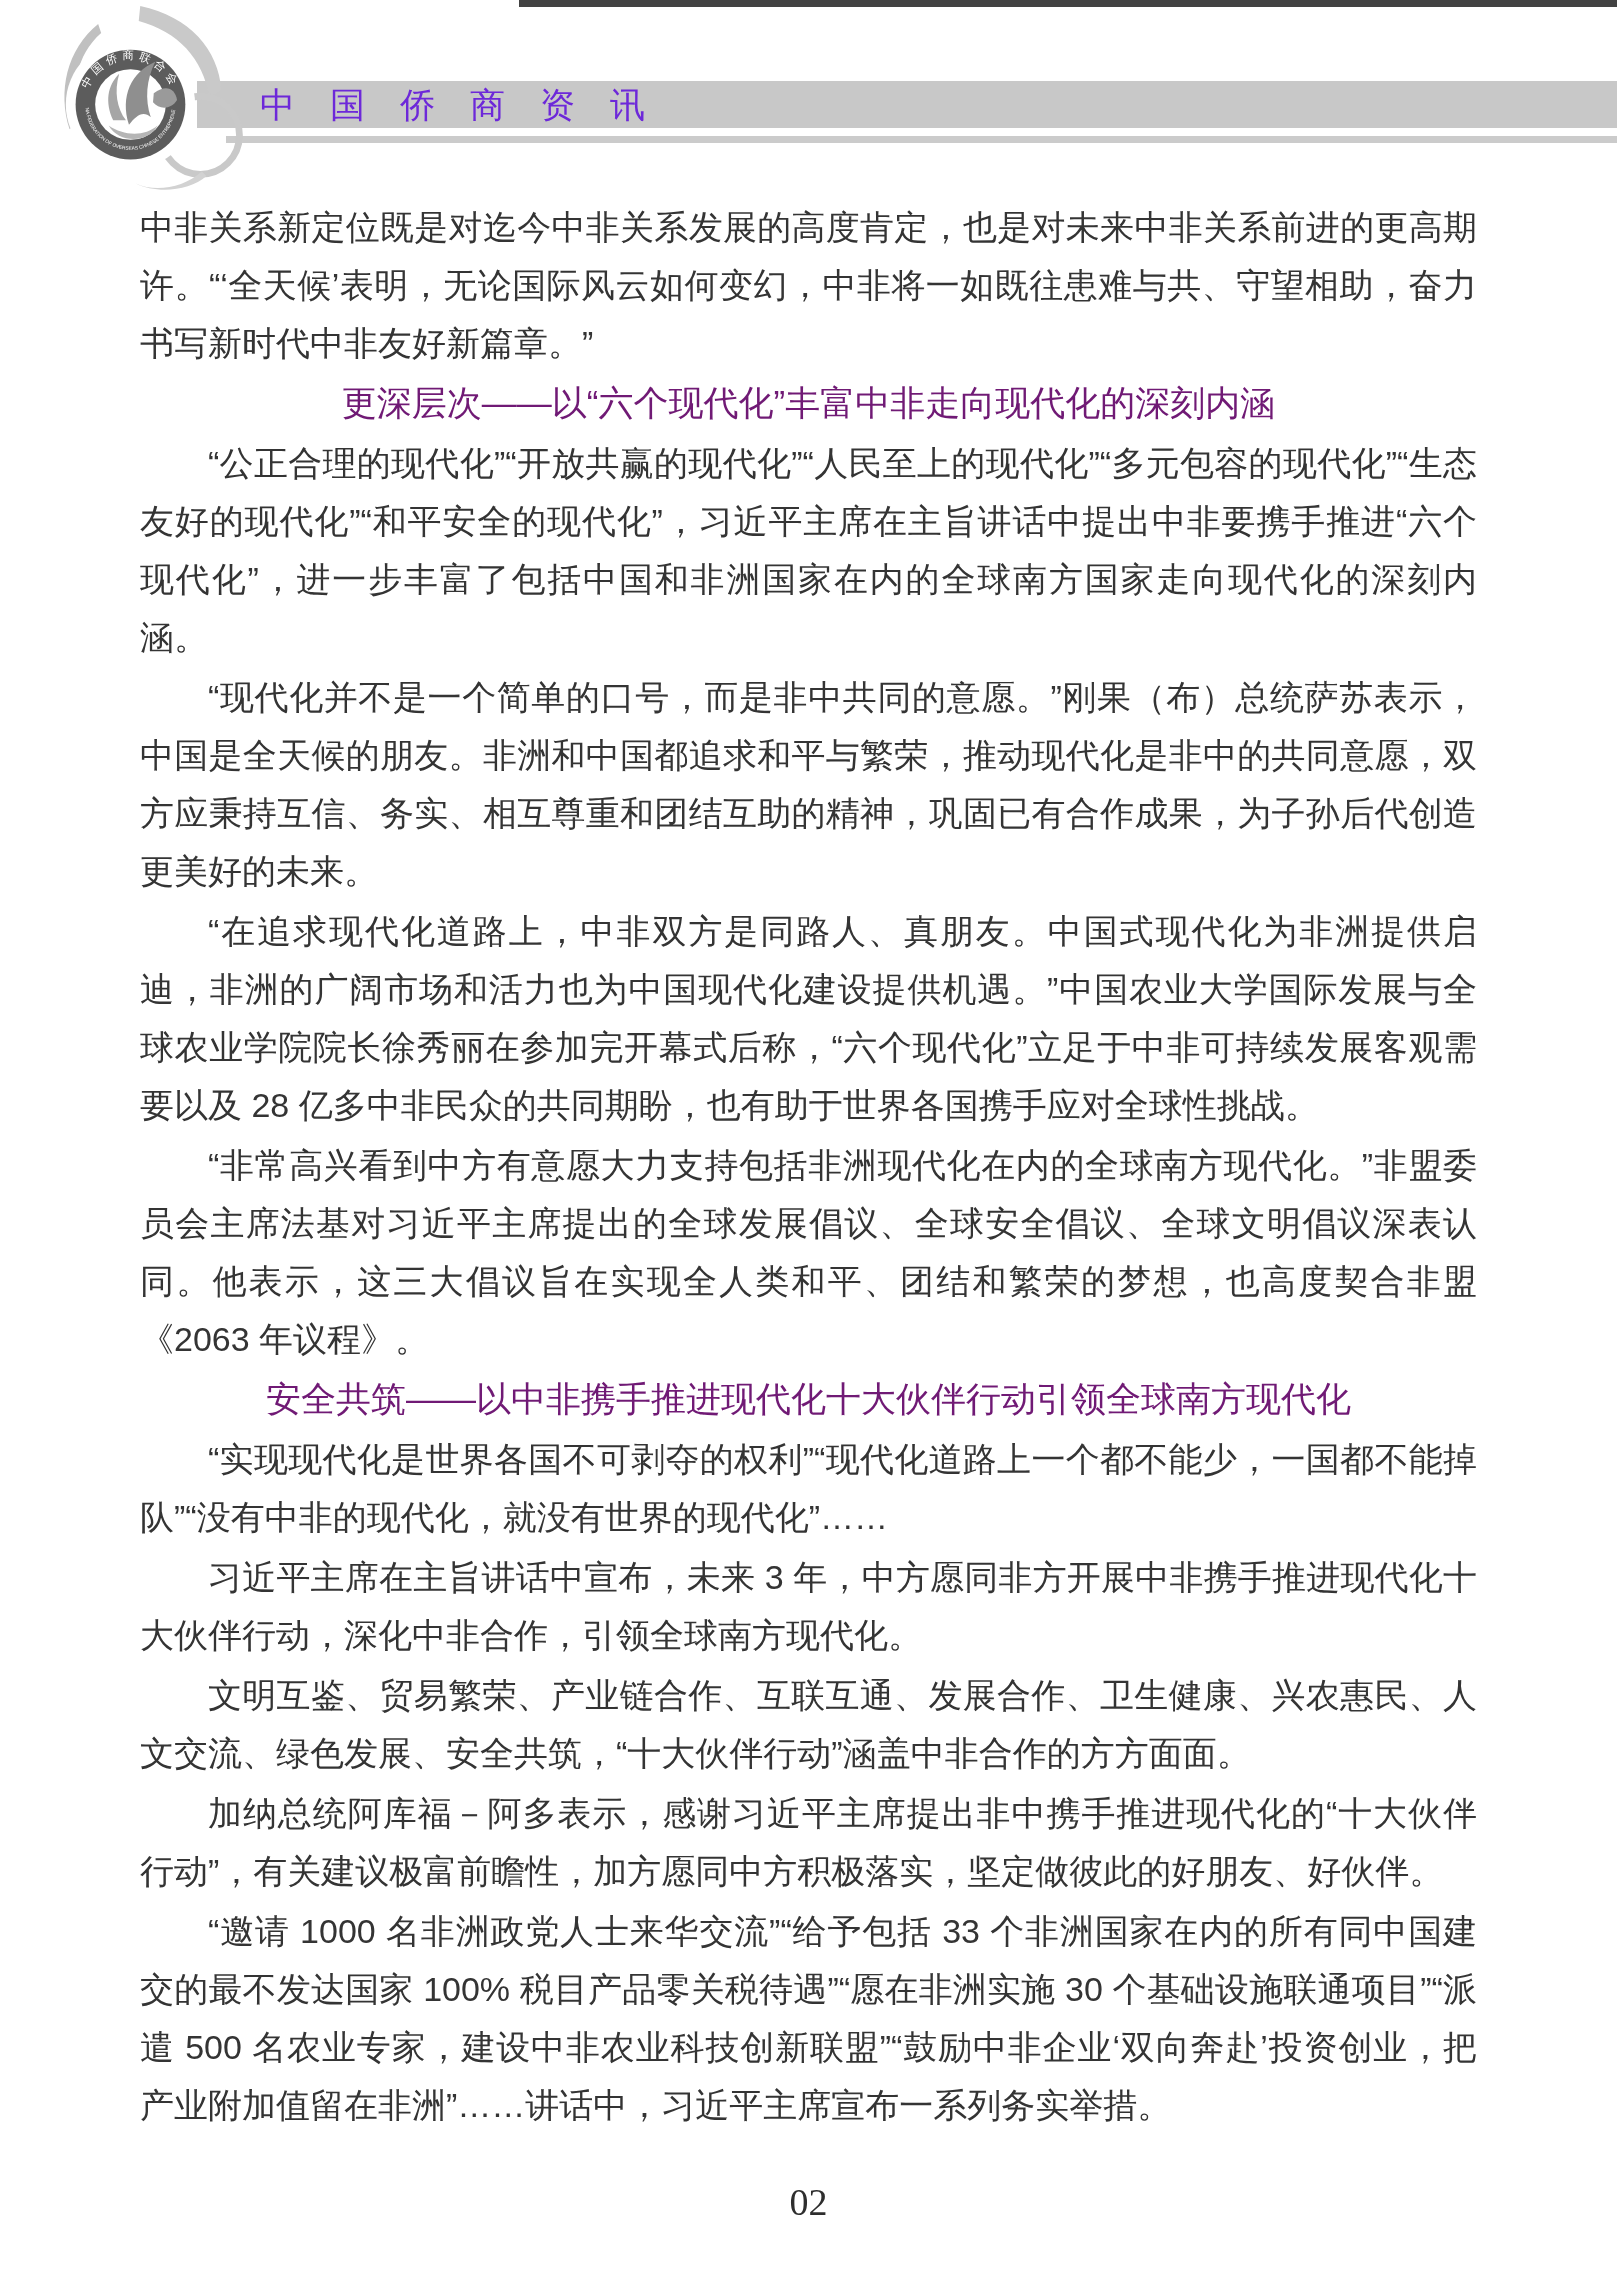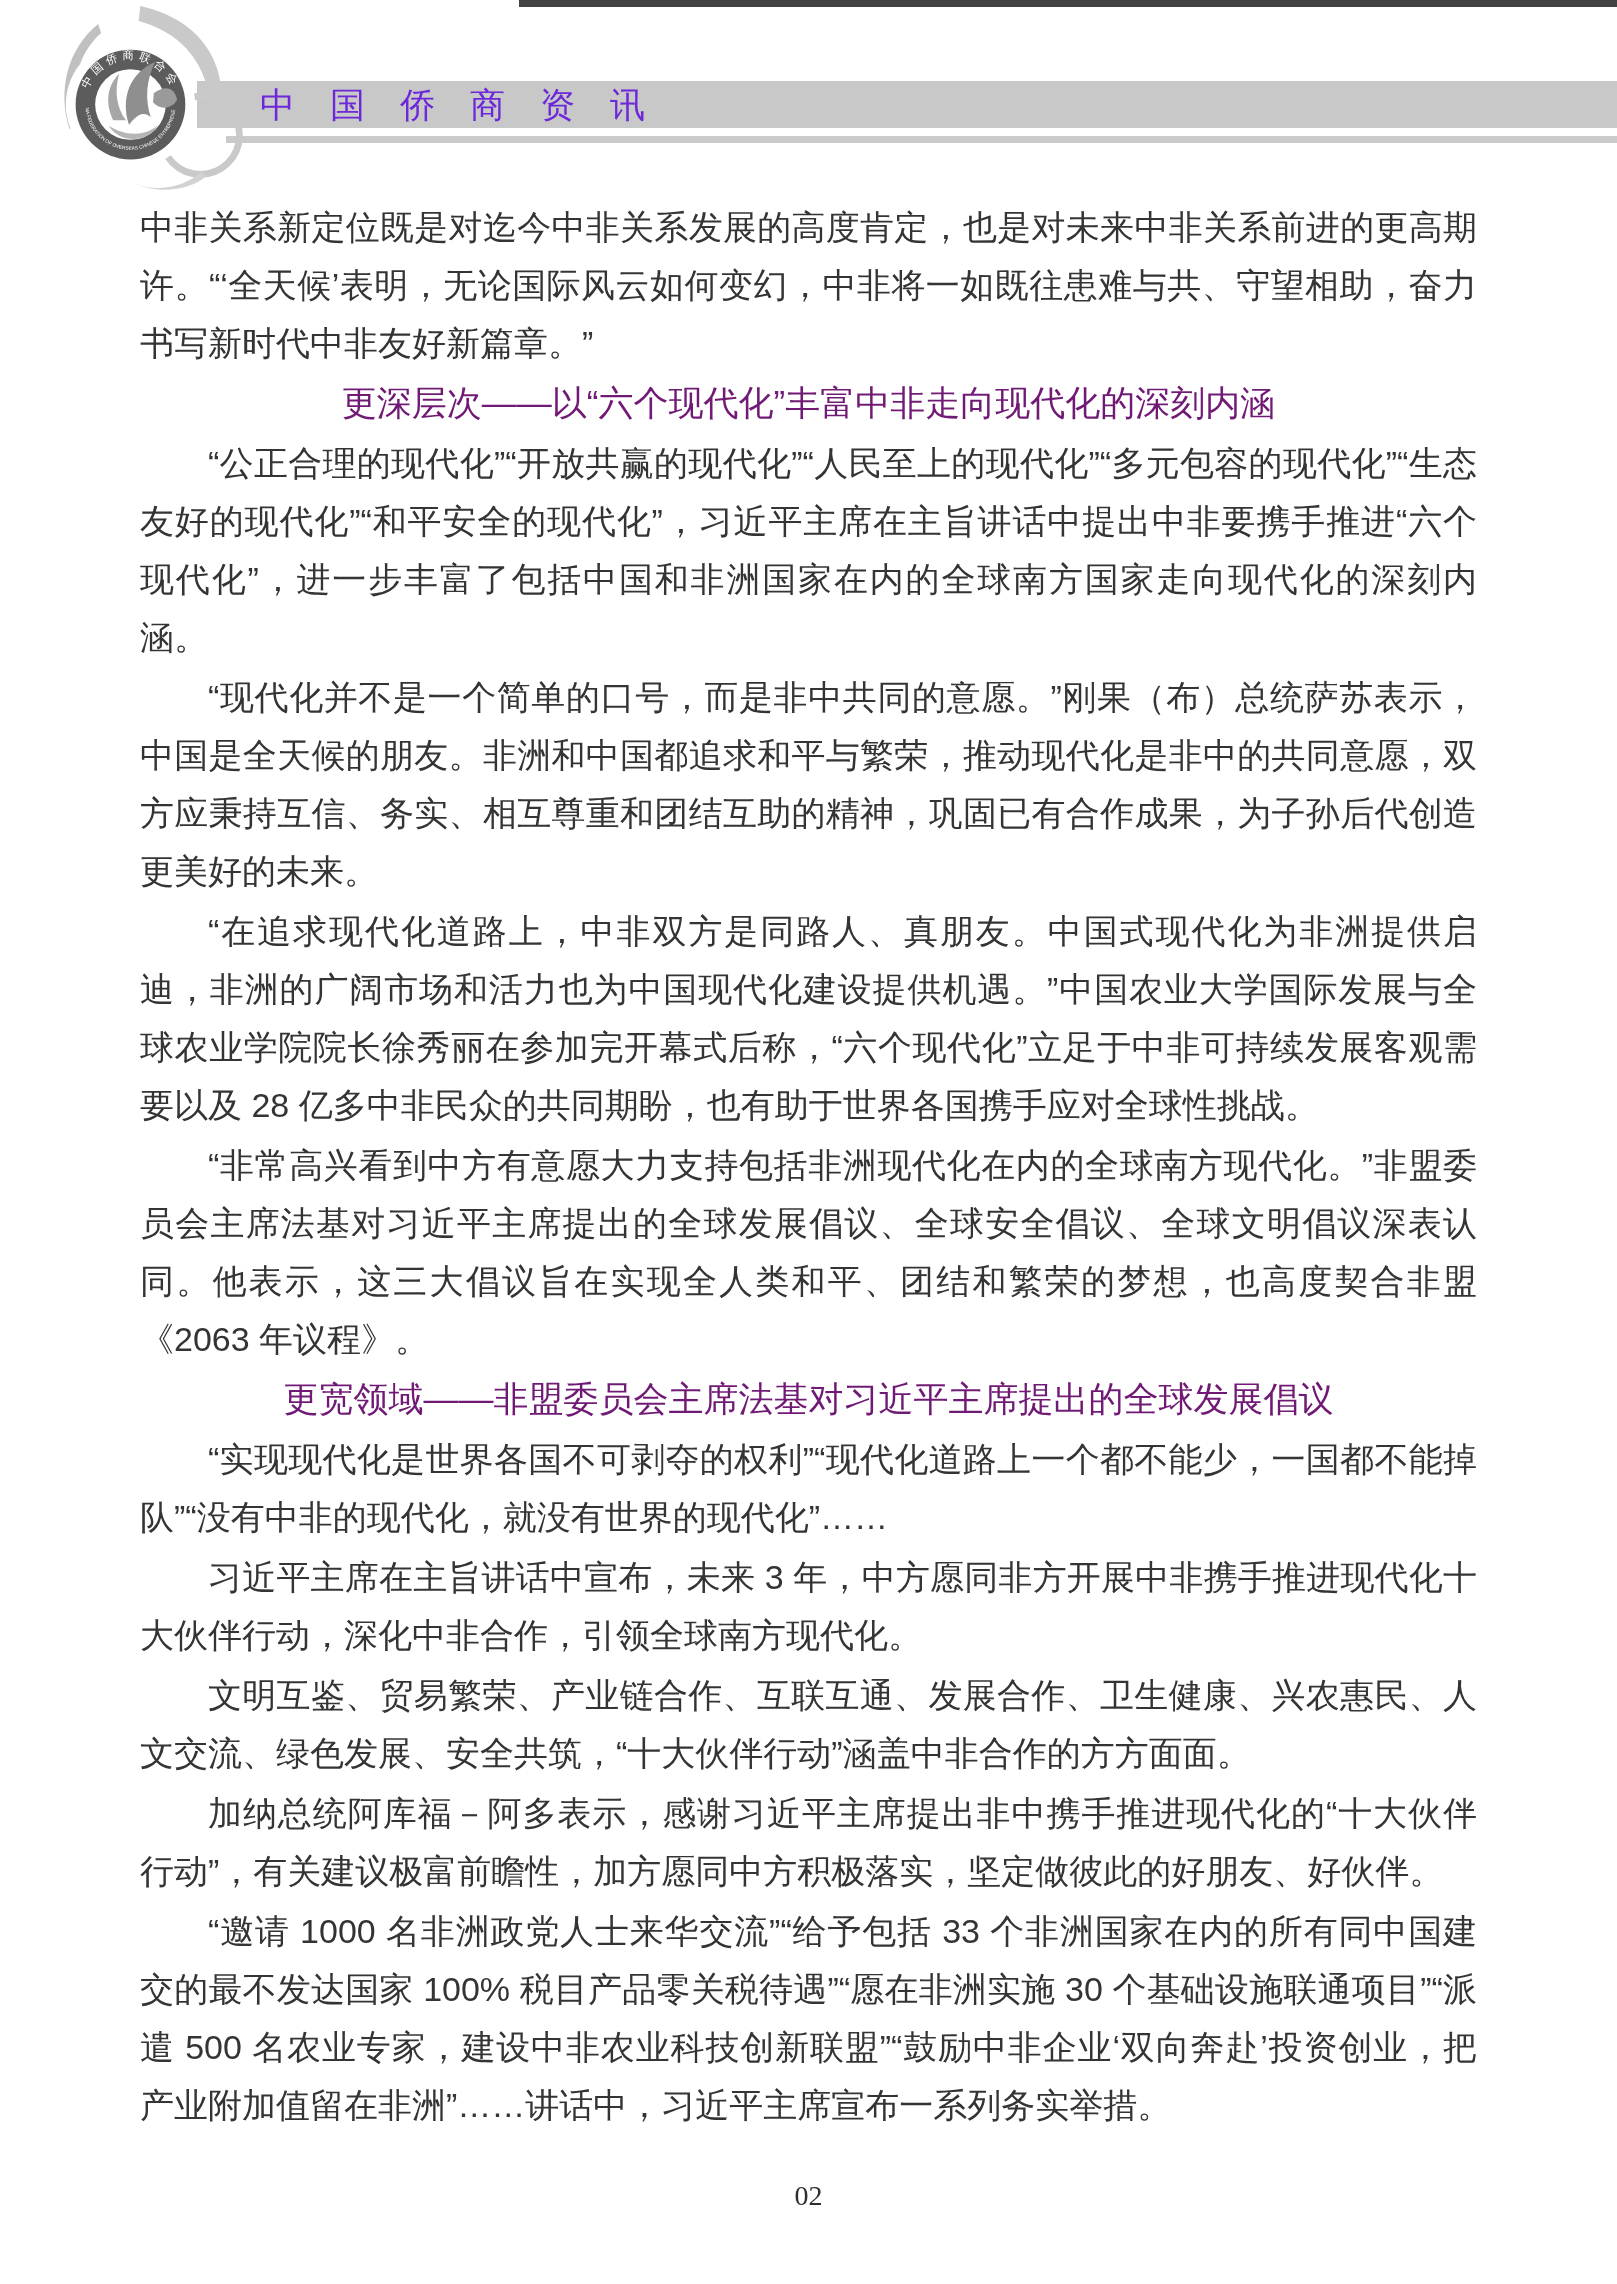--- a/index.html
+++ b/index.html
@@ -44,21 +44,21 @@
   .heading {
     margin:0; font-size:35px; font-weight:normal; color:#701a75;
     text-align:center; line-height:58px;
   }
 
   
   .page-number {
     position:absolute; top:2180px; left:0; width:100%;
     text-align:center;
     font-family:"Liberation Serif","DejaVu Serif",serif;
-    font-size:28px; color:#2e2e2e;
+    font-size:38px; color:#2e2e2e;
   }
 </style>
 </head>
 <body>
 
 <div class="page">
 
   <div class="top-accent-bar"></div>
   <div class="masthead-band"></div>
   <div class="masthead-title">中国侨商资讯</div>
@@ -96,21 +96,21 @@
     </svg>
   </div>
 
   <main class="article">
     <p class="para">中非关系新定位既是对迄今中非关系发展的高度肯定，也是对未来中非关系前进的更高期许。“‘全天候’表明，无论国际风云如何变幻，中非将一如既往患难与共、守望相助，奋力书写新时代中非友好新篇章。”</p>
     <h3 class="heading">更深层次——以“六个现代化”丰富中非走向现代化的深刻内涵</h3>
     <p class="para indent">“公正合理的现代化”“开放共赢的现代化”“人民至上的现代化”“多元包容的现代化”“生态友好的现代化”“和平安全的现代化”，习近平主席在主旨讲话中提出中非要携手推进“六个现代化”，进一步丰富了包括中国和非洲国家在内的全球南方国家走向现代化的深刻内涵。</p>
     <p class="para indent">“现代化并不是一个简单的口号，而是非中共同的意愿。”刚果（布）总统萨苏表示，中国是全天候的朋友。非洲和中国都追求和平与繁荣，推动现代化是非中的共同意愿，双方应秉持互信、务实、相互尊重和团结互助的精神，巩固已有合作成果，为子孙后代创造更美好的未来。</p>
     <p class="para indent">“在追求现代化道路上，中非双方是同路人、真朋友。中国式现代化为非洲提供启迪，非洲的广阔市场和活力也为中国现代化建设提供机遇。”中国农业大学国际发展与全球农业学院院长徐秀丽在参加完开幕式后称，“六个现代化”立足于中非可持续发展客观需要以及 28 亿多中非民众的共同期盼，也有助于世界各国携手应对全球性挑战。</p>
     <p class="para indent">“非常高兴看到中方有意愿大力支持包括非洲现代化在内的全球南方现代化。”非盟委员会主席法基对习近平主席提出的全球发展倡议、全球安全倡议、全球文明倡议深表认同。他表示，这三大倡议旨在实现全人类和平、团结和繁荣的梦想，也高度契合非盟《2063 年议程》。</p>
-    <h3 class="heading">更宽领域——非盟委员会主席法基对习近平主席提出的全球发展倡议</h3>
+    <h3 class="heading">安全共筑——以中非携手推进现代化十大伙伴行动引领全球南方现代化</h3>
     <p class="para indent">“实现现代化是世界各国不可剥夺的权利”“现代化道路上一个都不能少，一国都不能掉队”“没有中非的现代化，就没有世界的现代化”……</p>
     <p class="para indent">习近平主席在主旨讲话中宣布，未来 3 年，中方愿同非方开展中非携手推进现代化十大伙伴行动，深化中非合作，引领全球南方现代化。</p>
     <p class="para indent">文明互鉴、贸易繁荣、产业链合作、互联互通、发展合作、卫生健康、兴农惠民、人文交流、绿色发展、安全共筑，“十大伙伴行动”涵盖中非合作的方方面面。</p>
     <p class="para indent">加纳总统阿库福－阿多表示，感谢习近平主席提出非中携手推进现代化的“十大伙伴行动”，有关建议极富前瞻性，加方愿同中方积极落实，坚定做彼此的好朋友、好伙伴。</p>
     <p class="para indent">“邀请 1000 名非洲政党人士来华交流”“给予包括 33 个非洲国家在内的所有同中国建交的最不发达国家 100% 税目产品零关税待遇”“愿在非洲实施 30 个基础设施联通项目”“派遣 500 名农业专家，建设中非农业科技创新联盟”“鼓励中非企业‘双向奔赴’投资创业，把产业附加值留在非洲”……讲话中，习近平主席宣布一系列务实举措。</p>
   </main>
 
   <div class="page-number">02</div>
 
 </div>

